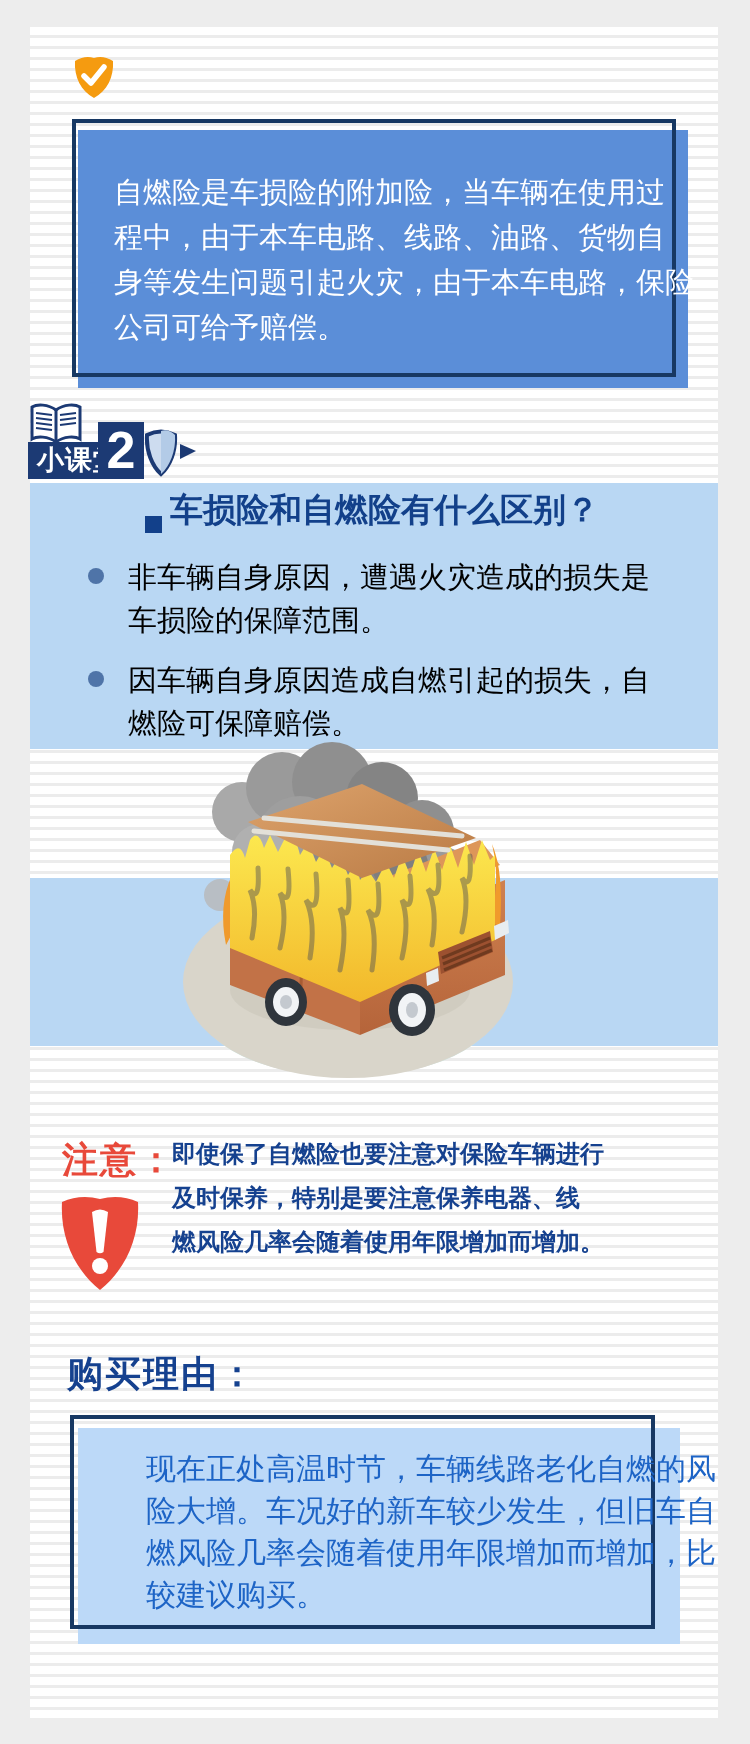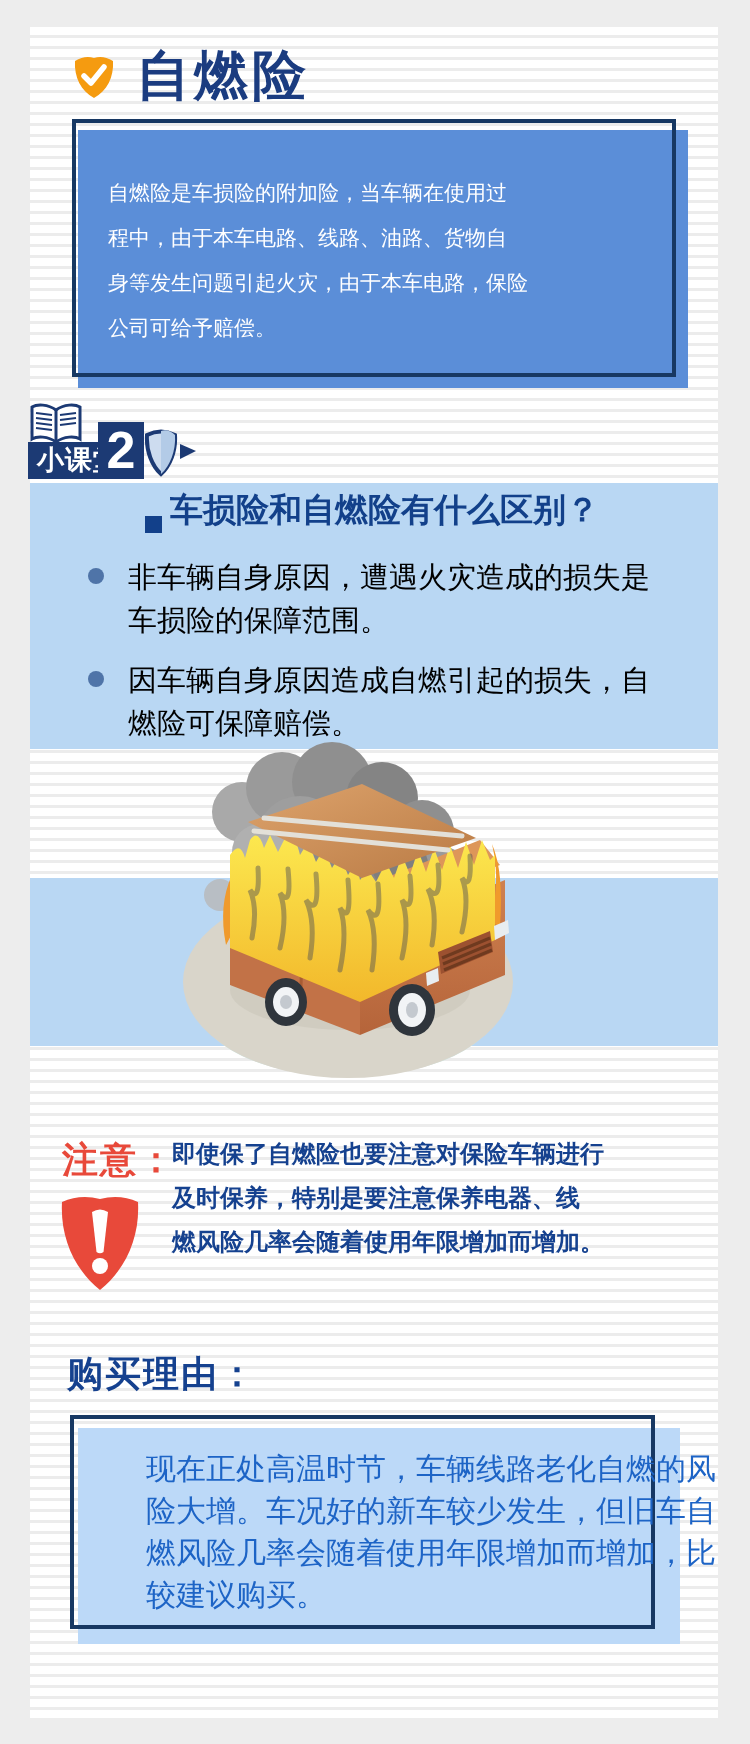--- a/index.html
+++ b/index.html
@@ -7,21 +7,21 @@
   .canvas{position:relative;width:750px;height:1744px;background:#ededed;overflow:hidden;}
   .abs{position:absolute;}
   
   .page{left:30px;top:27px;width:688px;height:1691px;
         background:repeating-linear-gradient(180deg,#ffffff 0px,#ffffff 8px,#ececec 8px,#ececec 11px);}
   
   .title{left:136px;top:40px;font-size:54px;font-weight:bold;color:#1b3c80;letter-spacing:4px;}
   
   .def-fill{left:78px;top:130px;width:610px;height:258px;background:#5b8ed8;}
   .def-border{left:72px;top:119px;width:596px;height:250px;border:4px solid #173863;}
-  .def-text{left:108px;top:170px;width:560px;font-size:21px;line-height:45px;color:#ffffff;}
+  .def-text{left:114px;top:170px;width:560px;font-size:29px;line-height:45px;color:#ffffff;}
   
   .banner{left:28px;top:442px;width:114px;height:37px;background:#1c3a74;color:#fff;
           font-size:27px;font-weight:bold;line-height:37px;padding-left:9px;box-sizing:border-box;letter-spacing:1px;}
   .bignum{left:98px;top:422px;width:46px;height:57px;background:#1c3a74;color:#fff;
           font-size:52px;font-weight:bold;text-align:center;line-height:57px;}
   
   .qa-panel{left:30px;top:483px;width:688px;height:266px;background:#b9d7f3;}
   .qa-heading{left:145px;top:488px;display:flex;align-items:flex-end;gap:8px;}
   .qa-square{width:17px;height:17px;background:#12408a;margin-top:4px;}
   .qa-heading-text{font-size:33px;font-weight:bold;color:#12408a;}
@@ -42,21 +42,20 @@
 </head>
 <body>
 
 <div class="canvas">
   <div class="abs page"></div>
 
   <svg class="abs" style="left:72px;top:52px;" width="44" height="48" viewBox="0 0 44 48">
     <path d="M3 9 Q13 3 22 6 Q31 3 41 9 C42 25 35 39 22 46 C9 39 2 25 3 9 Z" fill="#f59b10"></path>
     <path d="M12 24 L19 31 L32 15" fill="none" stroke="#ffffff" stroke-width="5.5" stroke-linecap="round" stroke-linejoin="round"></path>
   </svg>
-  <div class="abs title">自燃险</div>
 
   <div class="abs def-fill"></div>
   <div class="abs def-border"></div>
   <div class="abs def-text">
     <div class="nowrap">自燃险是车损险的附加险，当车辆在使用过</div>
     <div class="nowrap">程中，由于本车电路、线路、油路、货物自</div>
     <div class="nowrap">身等发生问题引起火灾，由于本车电路，保险</div>
     <div class="nowrap">公司可给予赔偿。</div>
   </div>
 

